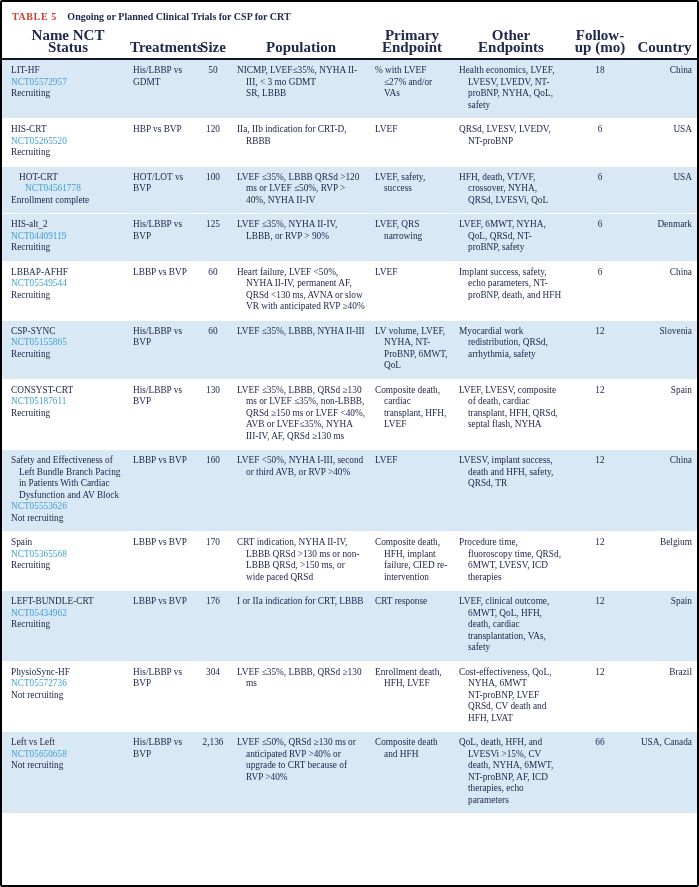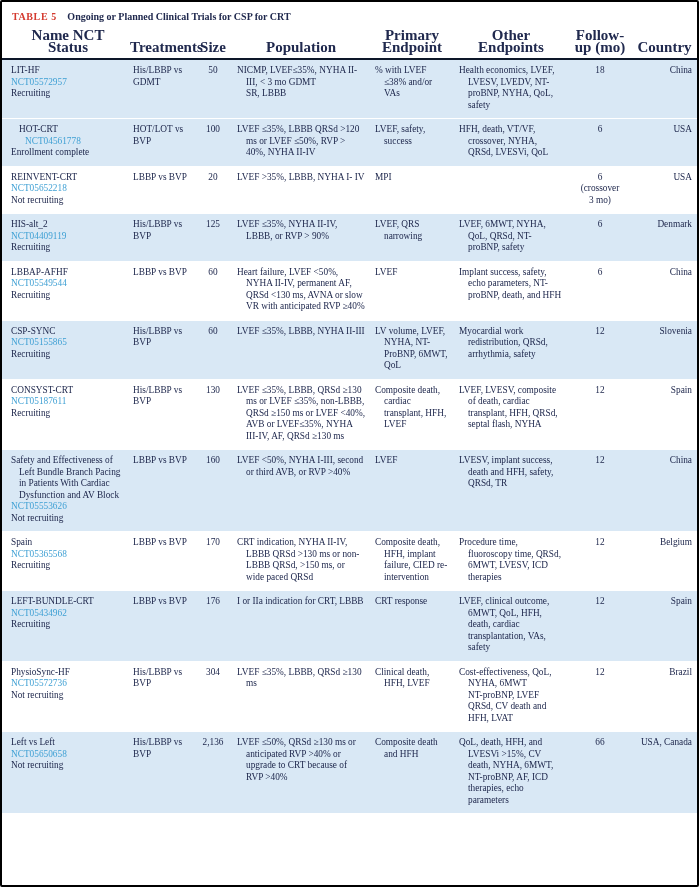--- a/index.html
+++ b/index.html
@@ -122,55 +122,53 @@
         <tr class="shaded">
     <td class="c-name">
       <span class="trial-name">LIT-HF</span>
       <span class="trial-nct">NCT05572957</span>
       <span class="trial-status">Recruiting</span>
     </td>
     <td class="c-treat">His/LBBP vs GDMT</td>
     <td class="c-size">50</td>
     <td class="c-pop hang">NICMP, LVEF≤35%, NYHA II-III, &lt; 3 mo GDMT
 SR, LBBB</td>
-    <td class="c-prim hang">% with LVEF ≤38% and/or VAs</td>
+    <td class="c-prim hang">% with LVEF ≤27% and/or VAs</td>
     <td class="c-other hang">Health economics, LVEF, LVESV, LVEDV, NT-proBNP, NYHA, QoL, safety</td>
     <td class="c-fu">18</td>
     <td class="c-country">China</td>
+  </tr>
+        <tr>
+    <td class="c-name">
+      <span class="trial-name">HIS-CRT</span>
+      <span class="trial-nct">NCT05265520</span>
+      <span class="trial-status">Recruiting</span>
+    </td>
+    <td class="c-treat">HBP vs BVP</td>
+    <td class="c-size">120</td>
+    <td class="c-pop hang">IIa, IIb indication for CRT-D, RBBB</td>
+    <td class="c-prim hang">LVEF</td>
+    <td class="c-other hang">QRSd, LVESV, LVEDV, NT-proBNP</td>
+    <td class="c-fu">6</td>
+    <td class="c-country">USA</td>
   </tr>
         <tr class="shaded nct-inline">
     <td class="c-name">
       <span class="trial-name">HOT-CRT</span>
       <span class="trial-nct">NCT04561778</span>
       <span class="trial-status">Enrollment complete</span>
     </td>
     <td class="c-treat">HOT/LOT vs BVP</td>
     <td class="c-size">100</td>
     <td class="c-pop hang">LVEF ≤35%, LBBB QRSd &gt;120 ms or LVEF ≤50%, RVP &gt; 40%, NYHA II-IV</td>
     <td class="c-prim hang">LVEF, safety, success</td>
     <td class="c-other hang">HFH, death, VT/VF, crossover, NYHA, QRSd, LVESVi, QoL</td>
     <td class="c-fu">6</td>
     <td class="c-country">USA</td>
   </tr>
-        <tr>
-    <td class="c-name">
-      <span class="trial-name">REINVENT-CRT</span>
-      <span class="trial-nct">NCT05652218</span>
-      <span class="trial-status">Not recruiting</span>
-    </td>
-    <td class="c-treat">LBBP vs BVP</td>
-    <td class="c-size">20</td>
-    <td class="c-pop hang">LVEF &gt;35%, LBBB, NYHA I- IV</td>
-    <td class="c-prim hang">MPI</td>
-    <td class="c-other hang"></td>
-    <td class="c-fu">6
-(crossover
-3 mo)</td>
-    <td class="c-country">USA</td>
-  </tr>
         <tr class="shaded">
     <td class="c-name">
       <span class="trial-name">HIS-alt_2</span>
       <span class="trial-nct">NCT04409119</span>
       <span class="trial-status">Recruiting</span>
     </td>
     <td class="c-treat">His/LBBP vs BVP</td>
     <td class="c-size">125</td>
     <td class="c-pop hang">LVEF ≤35%, NYHA II-IV, LBBB, or RVP &gt; 90%</td>
     <td class="c-prim hang">LVEF, QRS narrowing</td>
@@ -264,21 +262,21 @@
   </tr>
         <tr>
     <td class="c-name">
       <span class="trial-name">PhysioSync-HF</span>
       <span class="trial-nct">NCT05572736</span>
       <span class="trial-status">Not recruiting</span>
     </td>
     <td class="c-treat">His/LBBP vs BVP</td>
     <td class="c-size">304</td>
     <td class="c-pop hang">LVEF ≤35%, LBBB, QRSd ≥130 ms</td>
-    <td class="c-prim hang">Clinical death, HFH, LVEF</td>
+    <td class="c-prim hang">Enrollment death, HFH, LVEF</td>
     <td class="c-other hang">Cost-effectiveness, QoL, NYHA, 6MWT
 NT-proBNP, LVEF
 QRSd, CV death and HFH, LVAT</td>
     <td class="c-fu">12</td>
     <td class="c-country">Brazil</td>
   </tr>
         <tr class="shaded">
     <td class="c-name">
       <span class="trial-name">Left vs Left</span>
       <span class="trial-nct">NCT05650658</span>

